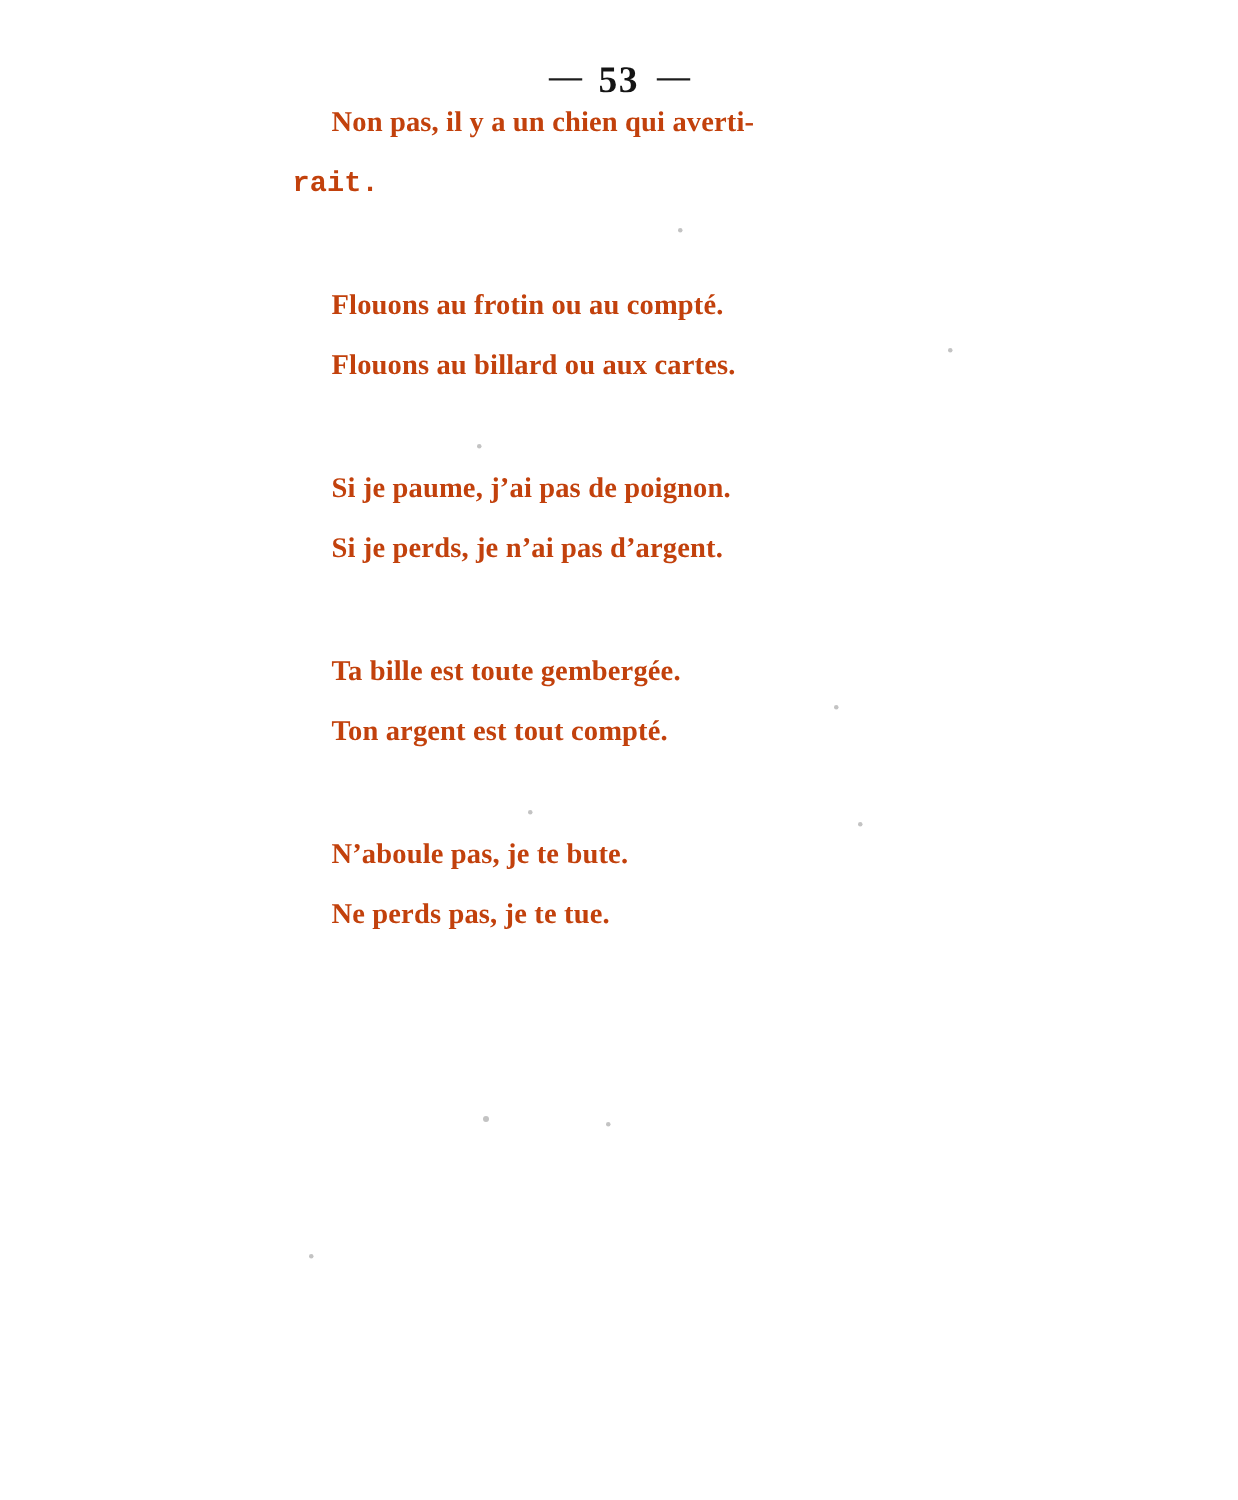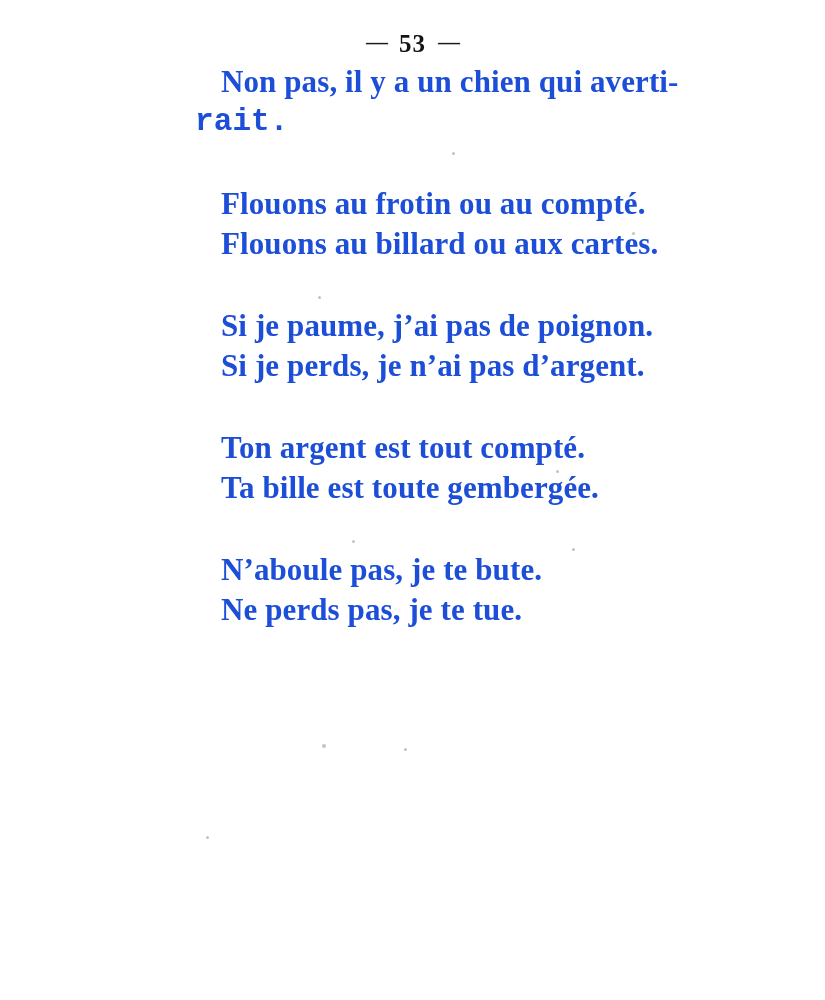--- a/index.html
+++ b/index.html
@@ -38,44 +38,44 @@
   }
   .folio .rule {
     display: inline-block;
     font-size: 22px;
     vertical-align: 3px;
     letter-spacing: -1px;
     color: #1c1c1c;
   }
   .folio .num {
     display: inline-block;
-    margin: 8px 12px;
+    margin: 18px 12px;
     font-family: "Liberation Serif", "DejaVu Serif", serif;
   }
 
   
   .text-block {
     position: absolute;
     top: 62px;
     left: 195px;
     width: 470px;
   }
 
   .stanza {
     margin: 0 0 26px 0;
   }
   .stanza.gap-large {
     margin-bottom: 42px;
   }
 
   .line {
-    font-size: 31px;
+    font-size: 19px;
     font-weight: bold;
     line-height: 40px;
-    color: #1d4ed8;
+    color: #c2410c;
     white-space: pre;
     letter-spacing: 0.1px;
   }
   .line.indent {
     padding-left: 26px;
   }
   .line.hang {
     padding-left: 0;
     font-family: Liberation Mono, monospace;
   }
@@ -108,22 +108,22 @@
       <div class="line indent">Flouons au frotin ou au compté.</div>
       <div class="line indent">Flouons au billard ou aux cartes.</div>
     </div>
 
     <div class="stanza gap-large">
       <div class="line indent">Si je paume, j’ai pas de poignon.</div>
       <div class="line indent">Si je perds, je n’ai pas d’argent.</div>
     </div>
 
     <div class="stanza gap-large">
+      <div class="line indent">Ta bille est toute gembergée.</div>
       <div class="line indent">Ton argent est tout compté.</div>
-      <div class="line indent">Ta bille est toute gembergée.</div>
     </div>
 
     <div class="stanza">
       <div class="line indent">N’aboule pas, je te bute.</div>
       <div class="line indent">Ne perds pas, je te tue.</div>
     </div>
 
   </div>
 
   <div class="speck" style="left:452px; top:152px; width:3px; height:3px;"></div>

